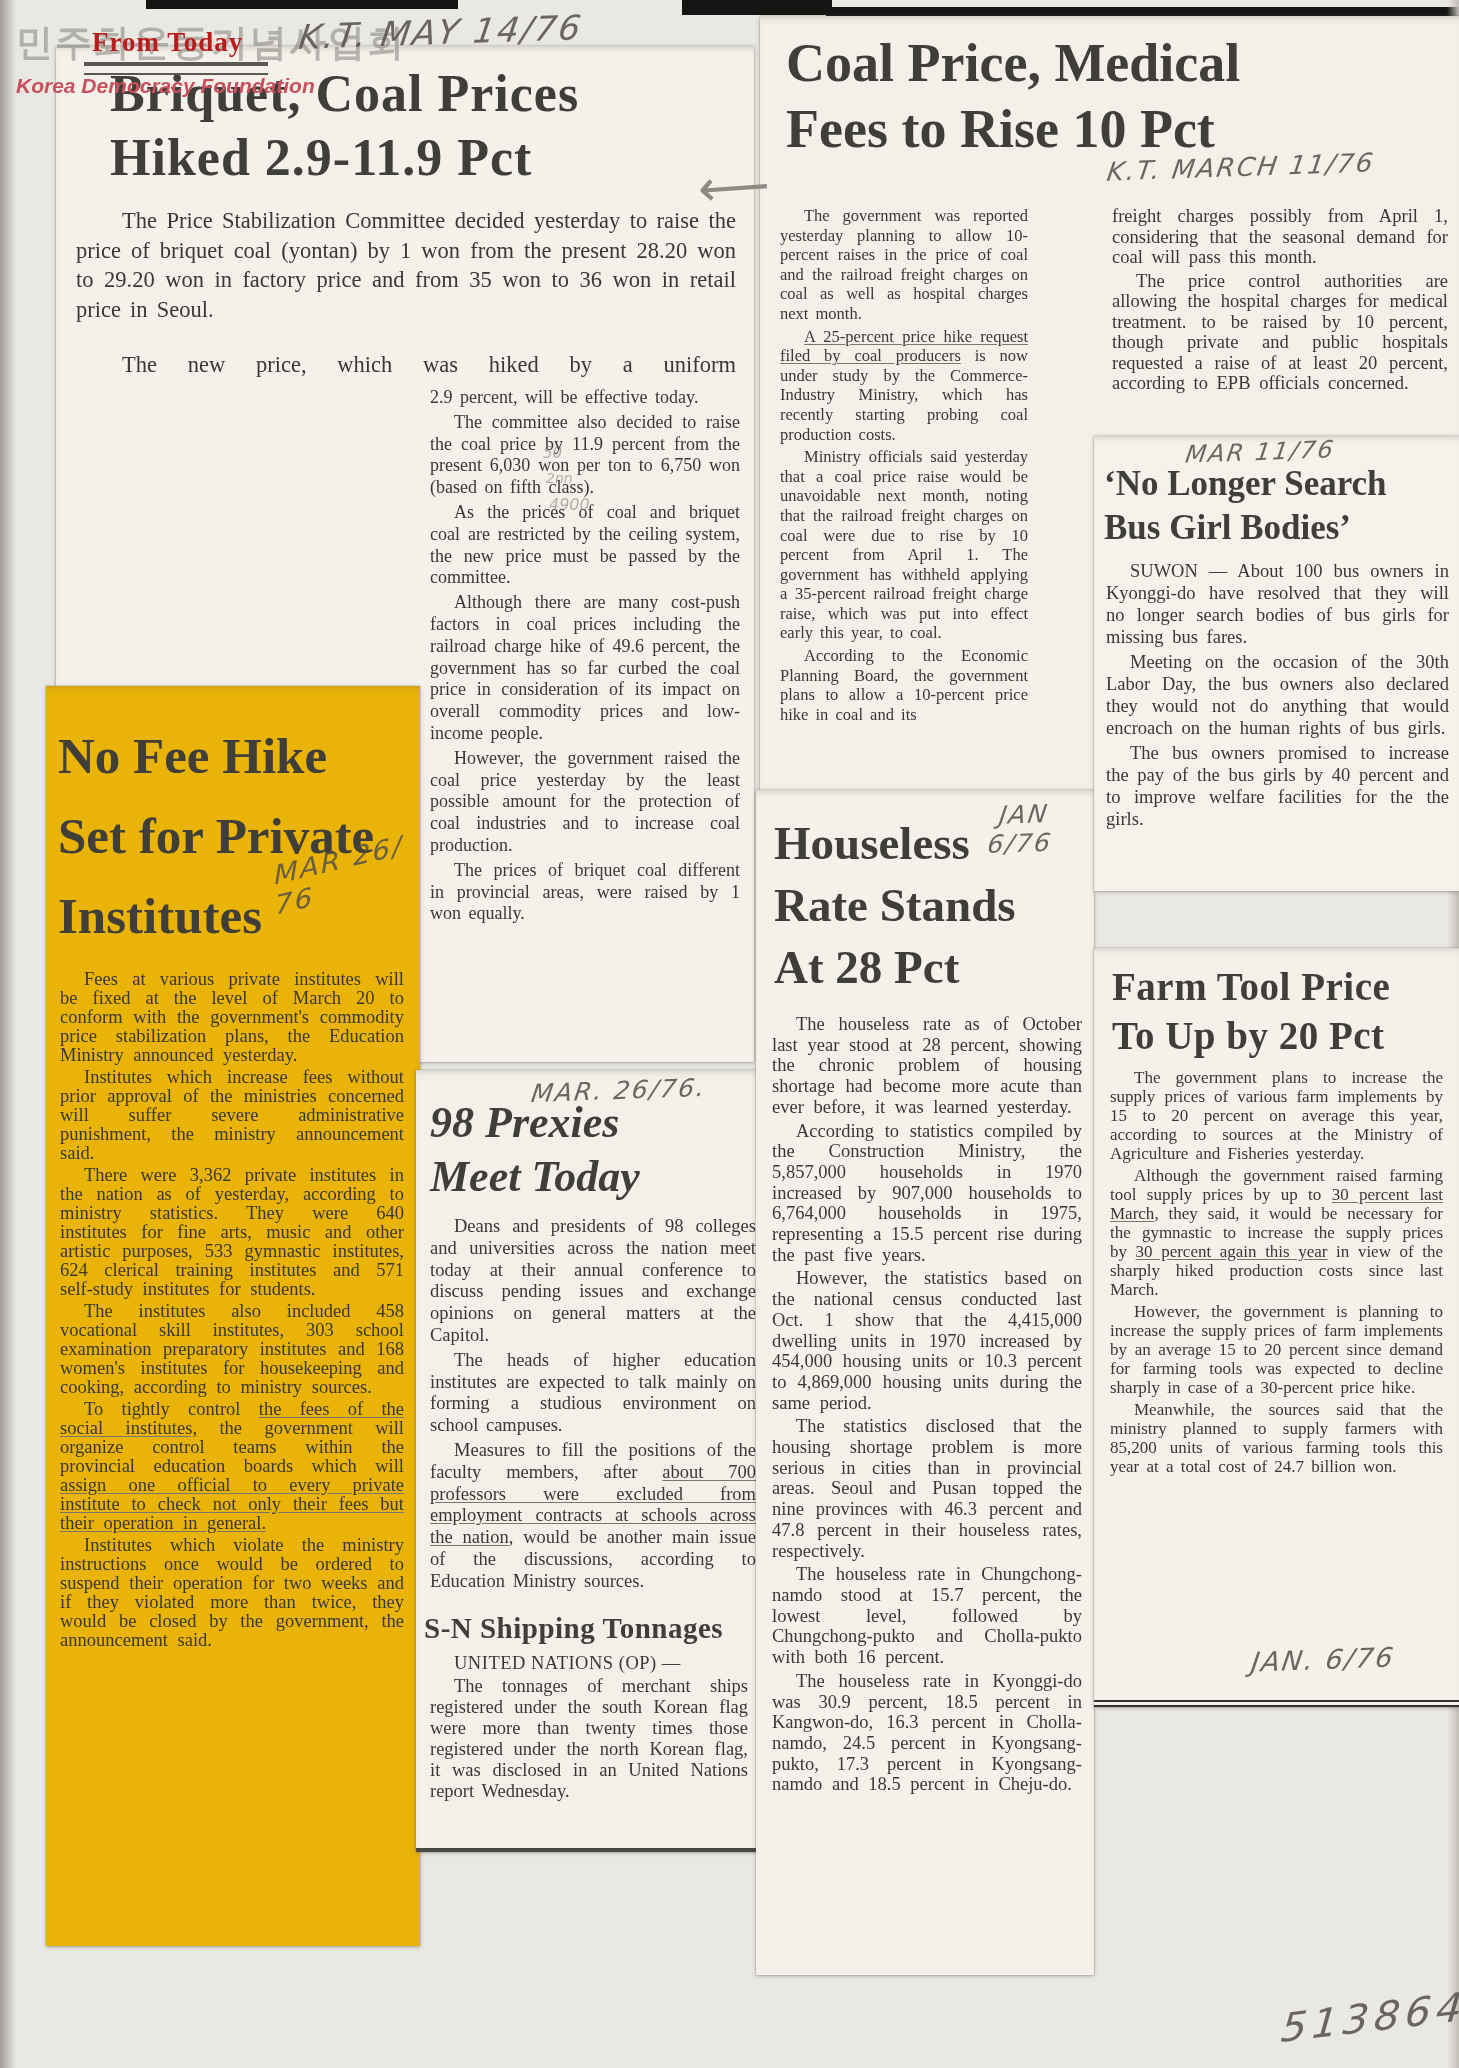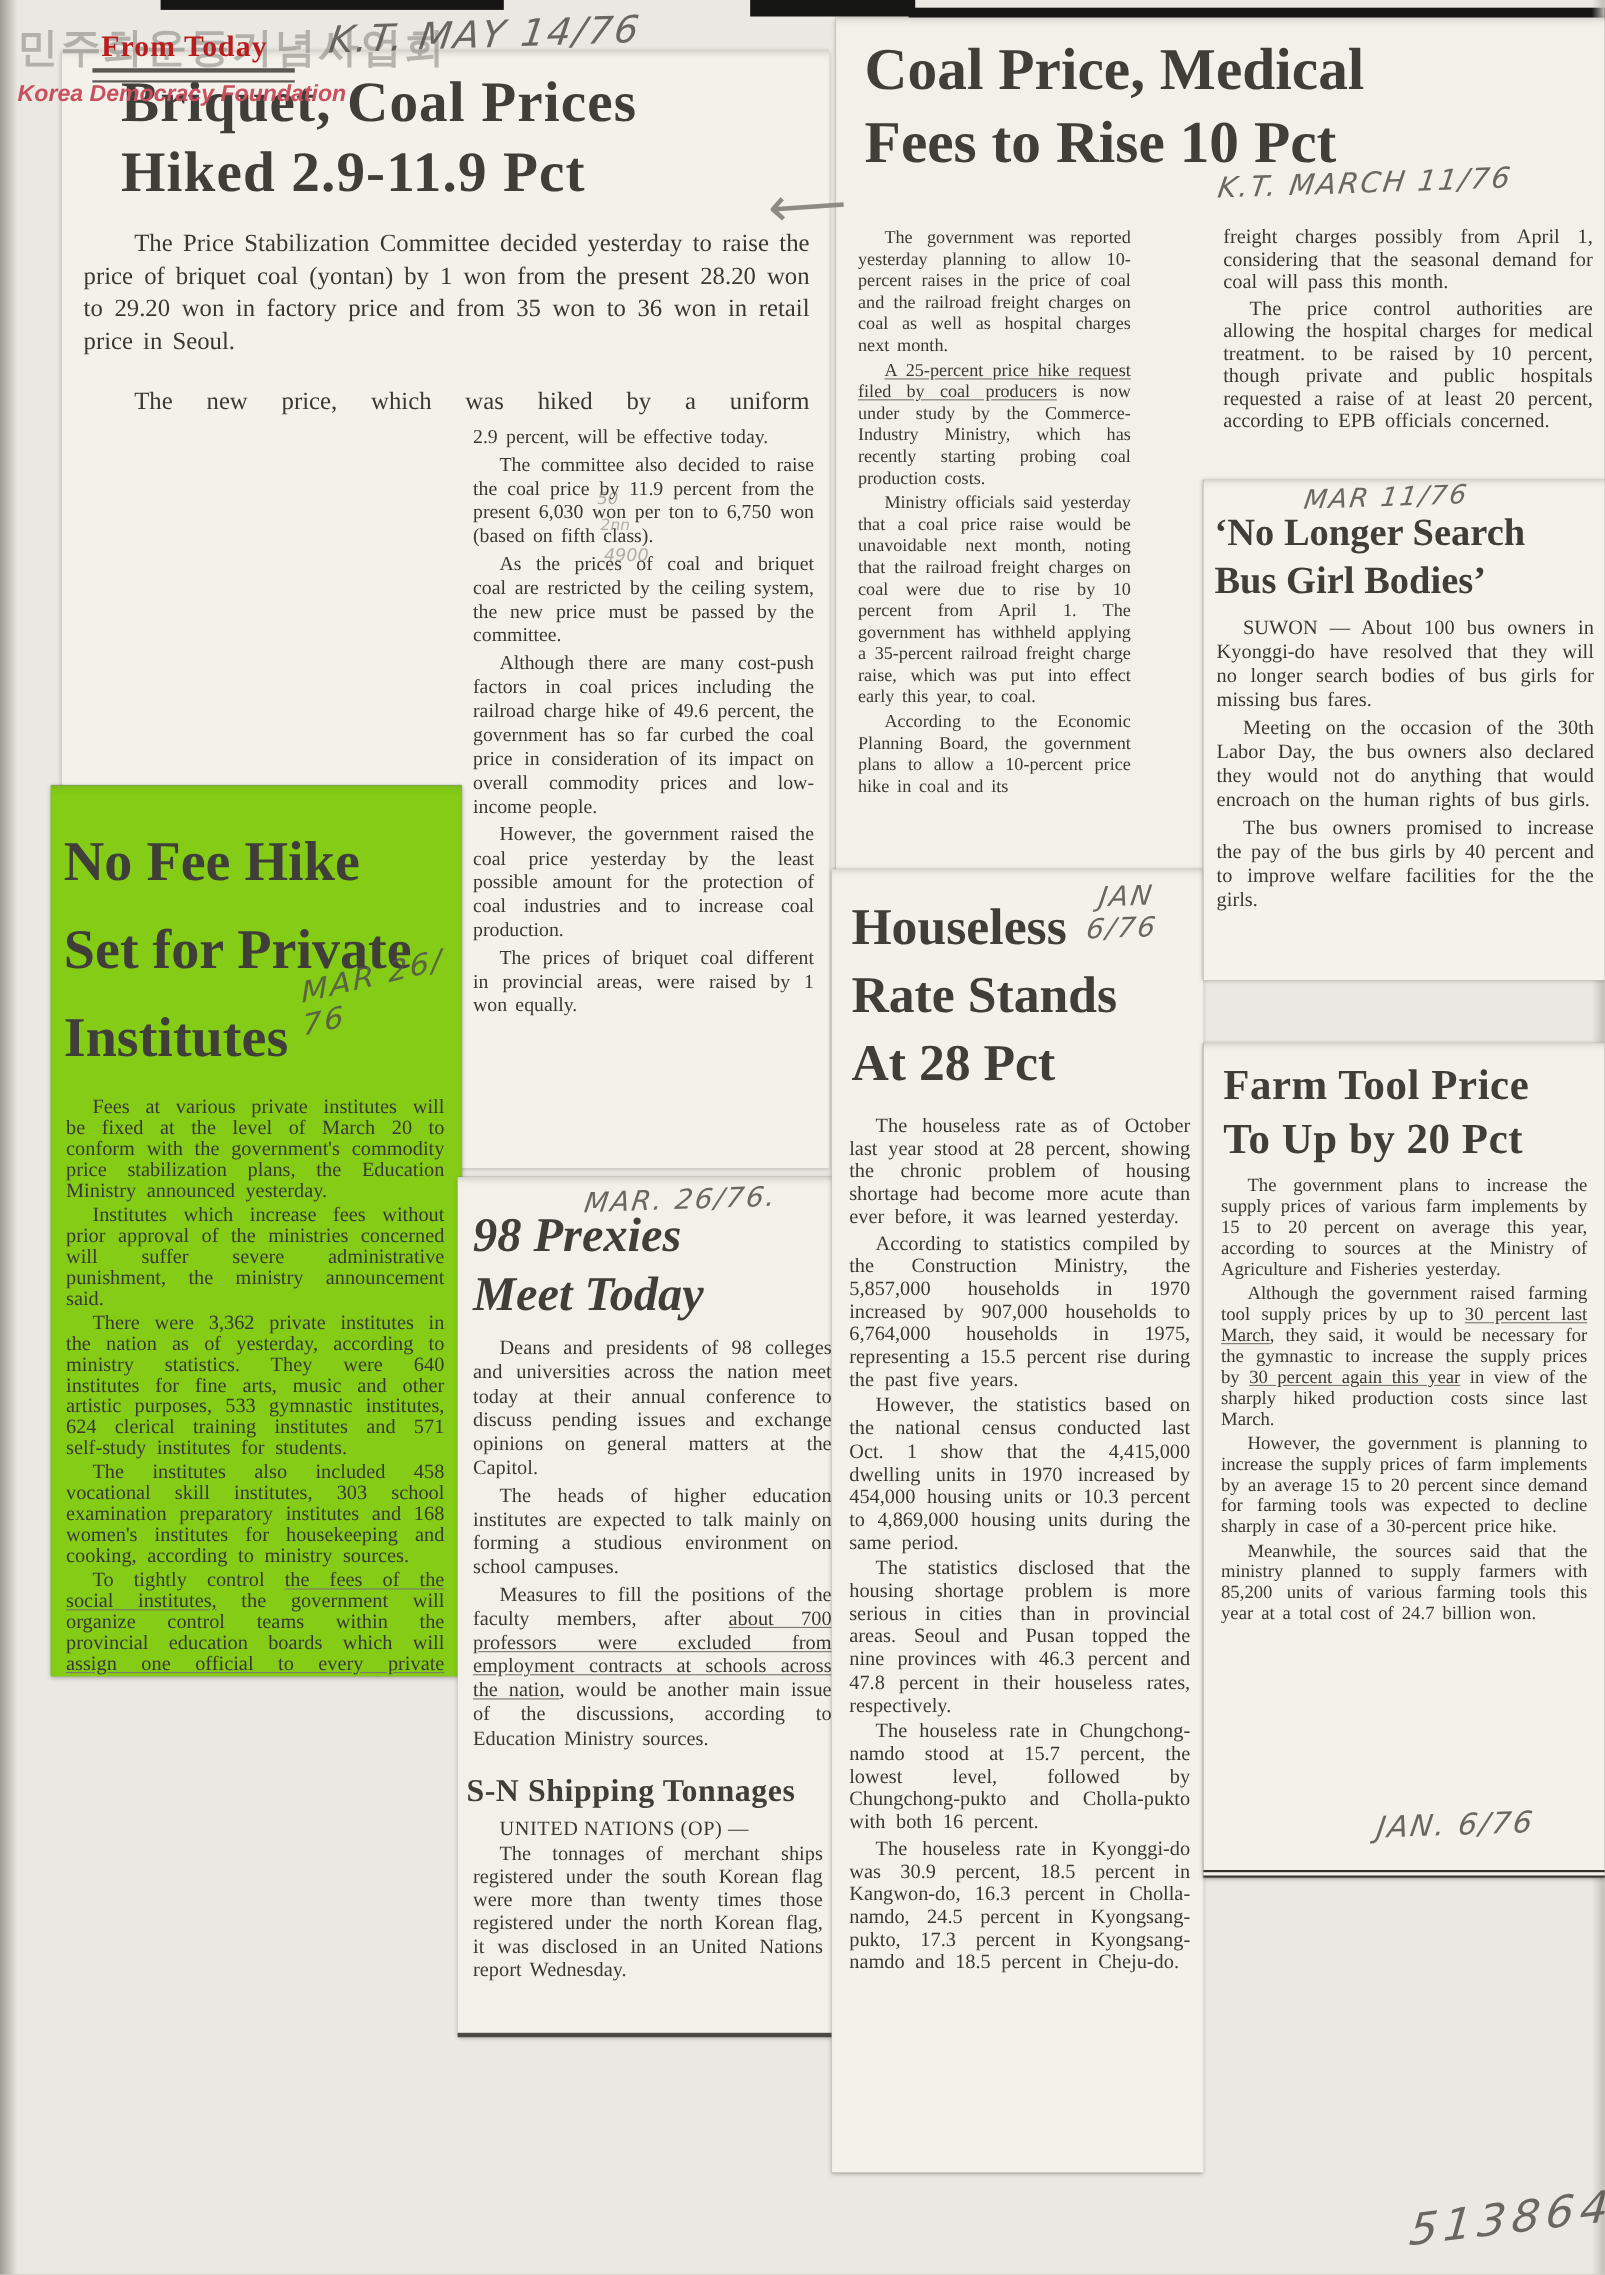--- a/index.html
+++ b/index.html
@@ -44,21 +44,21 @@
   .pencil-arrow{position:absolute;left:698px;top:158px;font-size:50px;color:#8e8b85;
                 transform:rotate(-4deg);z-index:4;font-family:"DejaVu Sans",sans-serif;}
 
   
   .clip{position:absolute;background:#f3f1ea;color:#3a3833;overflow:hidden;
         box-shadow:0 1px 4px rgba(70,68,62,.38),0 0 1px rgba(70,68,62,.5),
                    inset 0 6px 9px -7px rgba(90,88,80,.45);}
   .clip-briquet{left:56px;top:46px;width:698px;height:1016px;}
   .clip-medical{left:760px;top:16px;width:699px;height:776px;background:#f2f0e9;}
   .clip-busgirl{left:1094px;top:436px;width:365px;height:455px;z-index:3;background:#f4f2eb;}
-  .clip-nofee{left:46px;top:686px;width:374px;height:810px;background:#84cc16;margin-top:28px;}
+  .clip-nofee{left:46px;top:686px;width:374px;height:1260px;background:#eab308;}
   .clip-center{left:416px;top:1070px;width:344px;height:778px;background:#f2f0e9;
                border-bottom:4px solid #4a4843;}
   .clip-houseless{left:756px;top:790px;width:338px;height:1185px;z-index:2;}
   .clip-farmtool{left:1094px;top:948px;width:365px;height:752px;z-index:2;
                  border-bottom:7px double #33312c;}
 
   
   .hl{font-weight:bold;color:#403e39;margin:0;}
   .hl-line{display:block;}
   .hl-briquet{margin:16px 10px 0 54px;font-size:52px;line-height:64px;letter-spacing:1px;}

